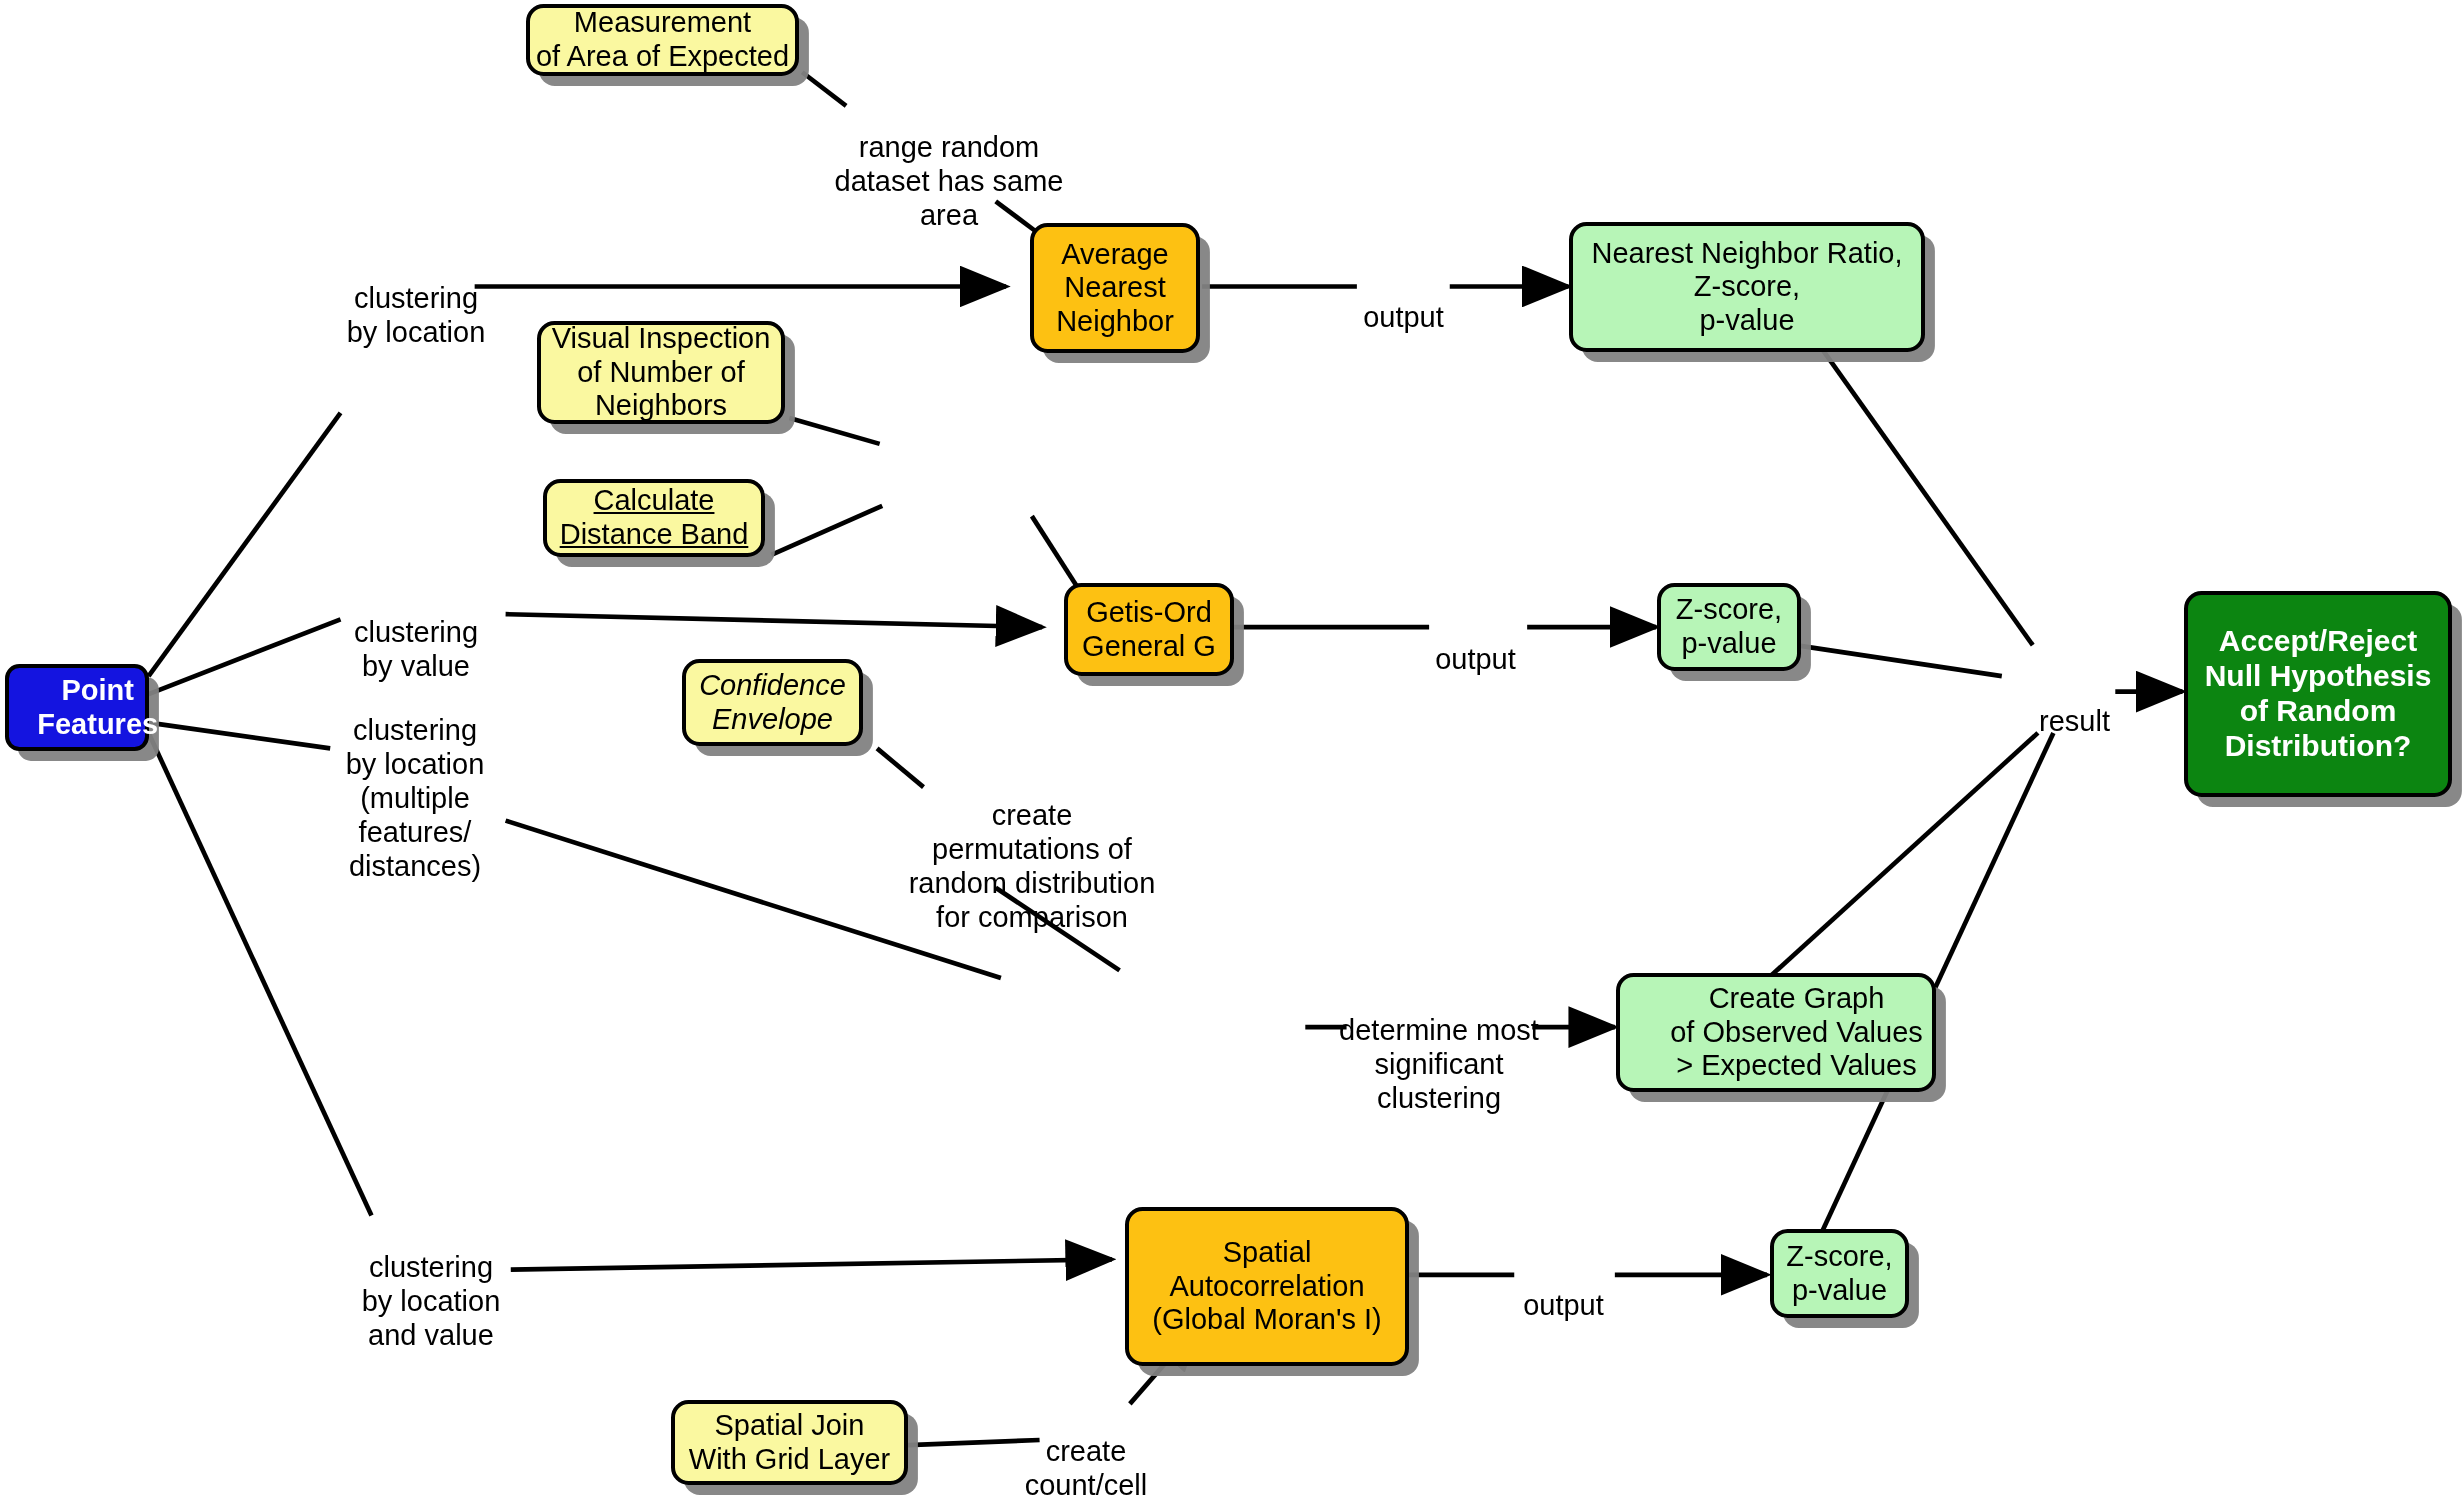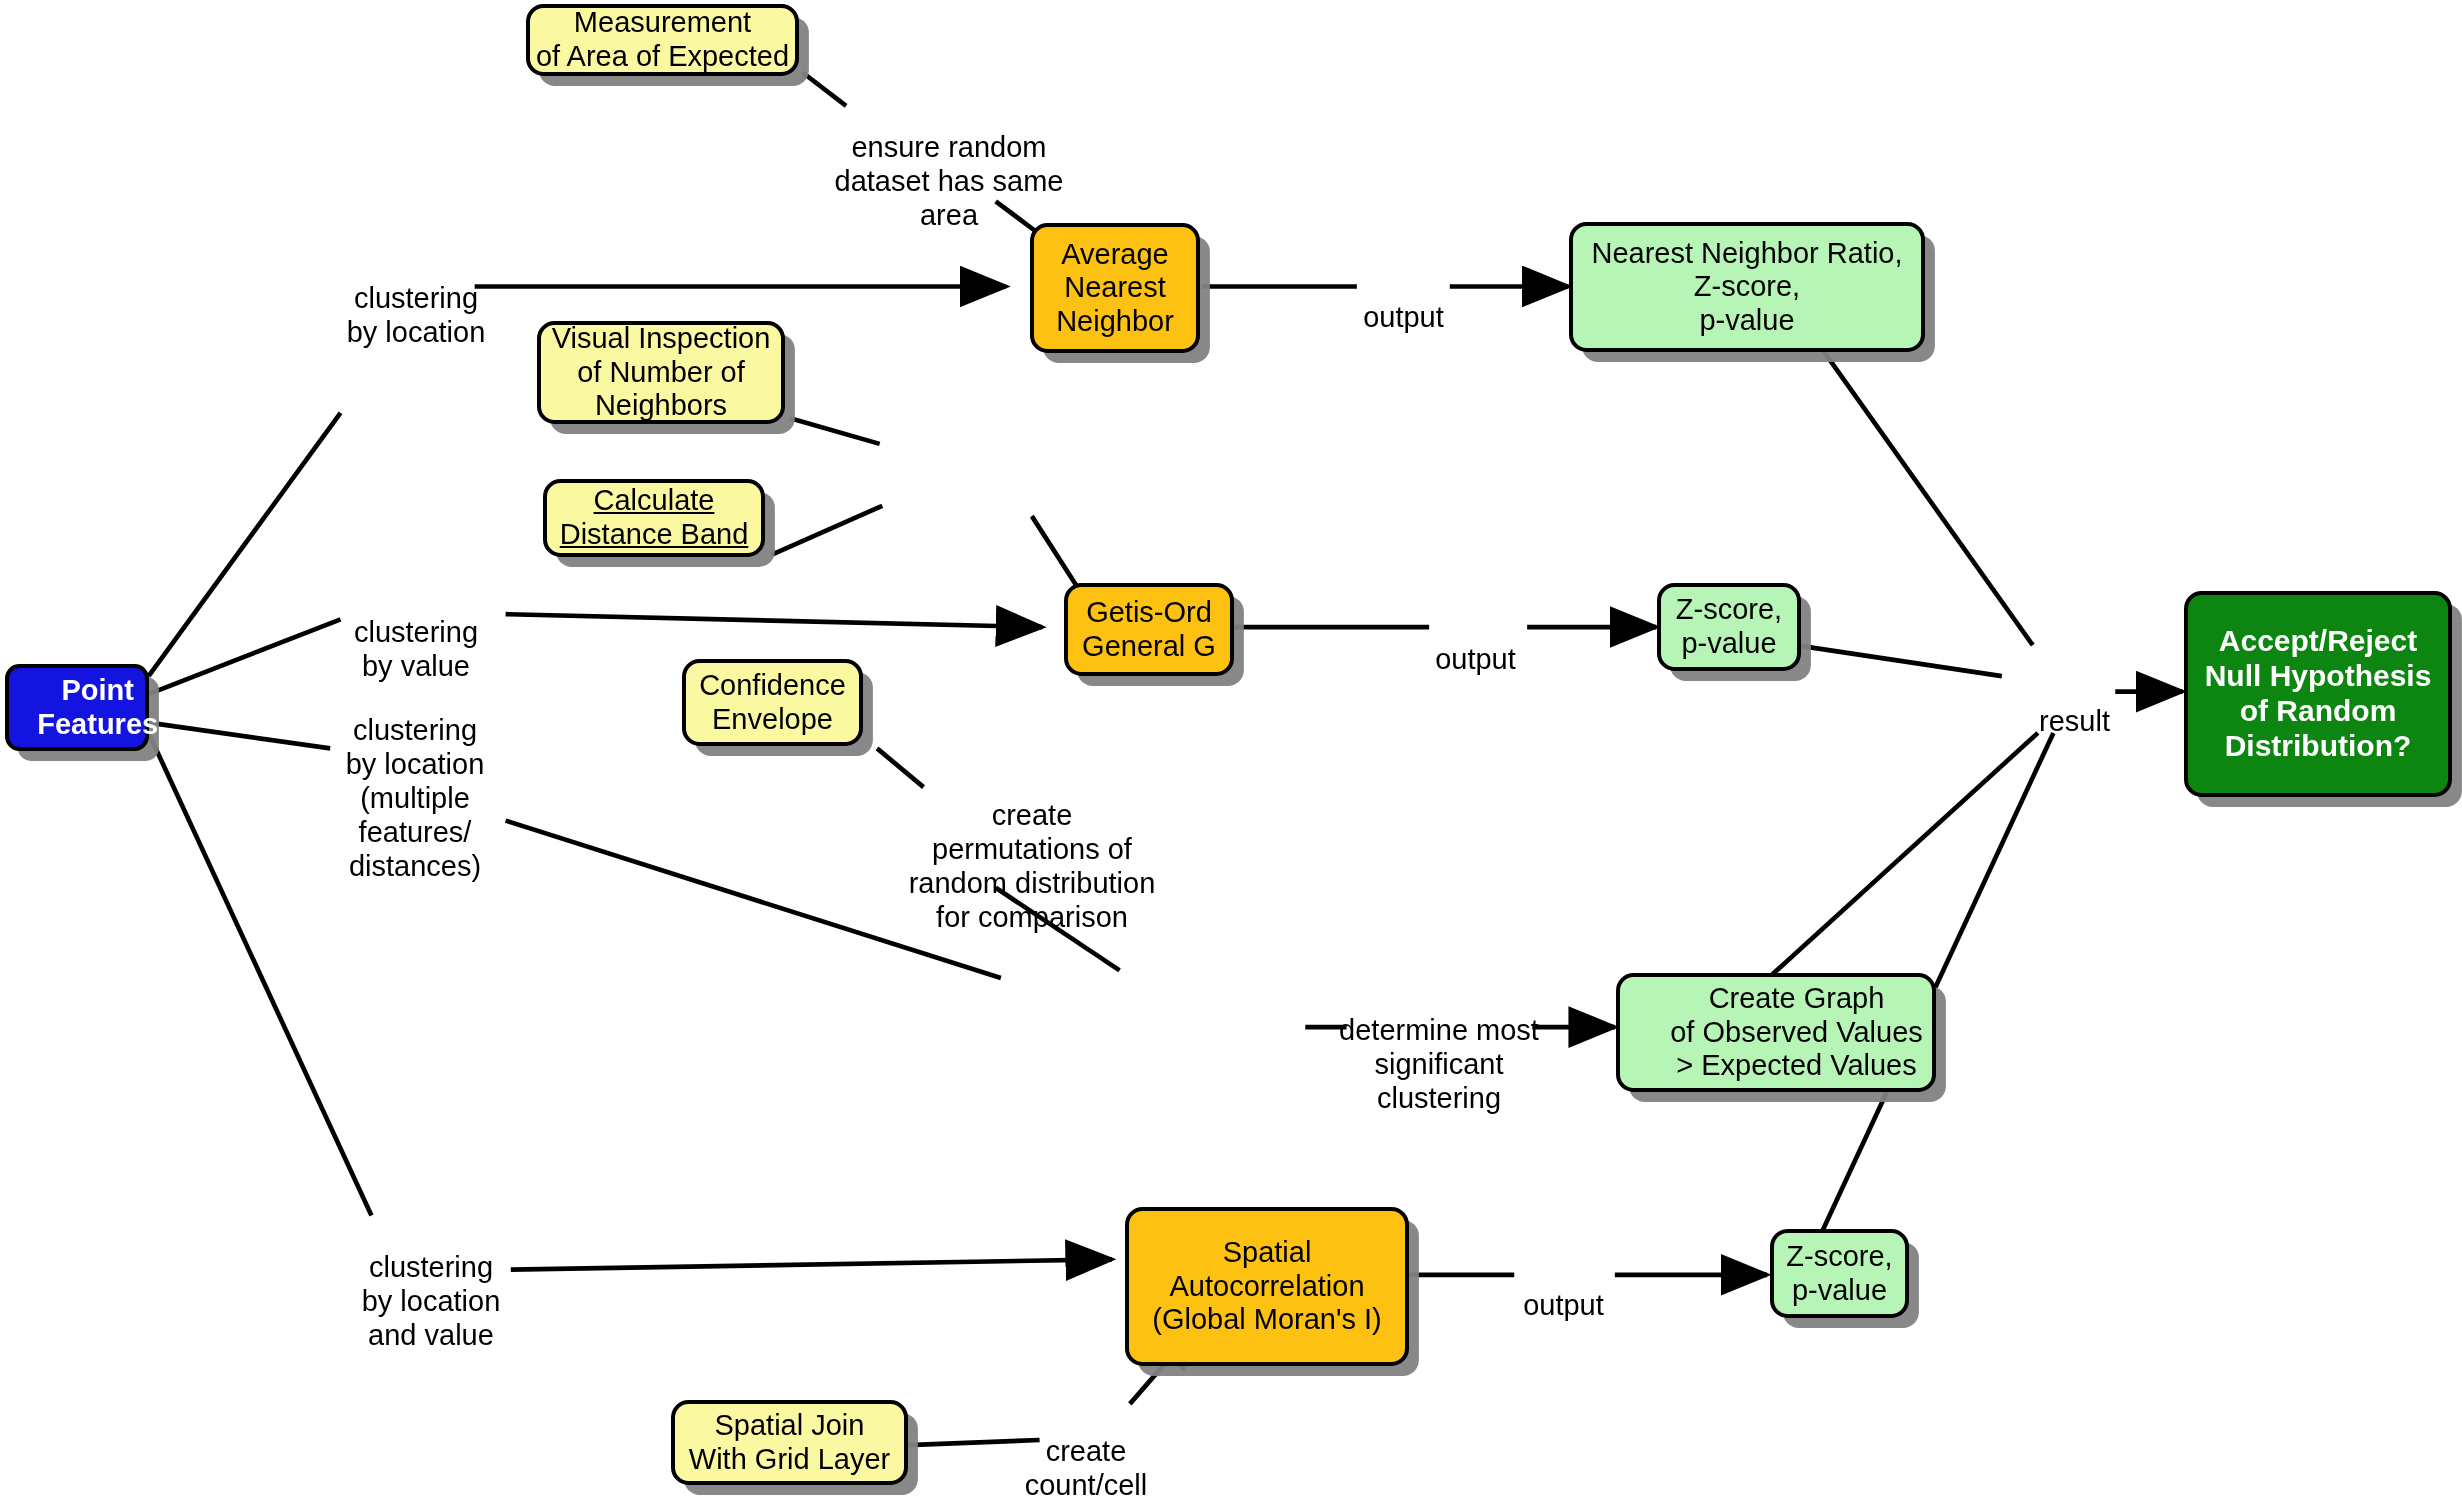--- a/index.html
+++ b/index.html
@@ -109,21 +109,21 @@
   <div class="node n-orange" style="left:1064px;top:583px;width:170px;height:93px;font-size:29px;">
     <span class="txt">Getis-Ord
 General G</span>
   </div>
 
   <div class="node n-green" style="left:1657px;top:583px;width:144px;height:88px;font-size:29px;">
     <span class="txt">Z-score,
 p-value</span>
   </div>
 
-  <div class="node n-yellow" style="left:682px;top:659px;width:181px;height:87px;font-size:29px;">
+  <div class="node n-yellow" style="left:682px;top:659px;width:181px;height:87px;font-size:29px;font-style:italic;">
     <span class="txt">Confidence
 Envelope</span>
   </div>
 
 
   <div class="node n-green" style="left:1616px;top:973px;width:320px;height:119px;font-size:29px;padding-left:41px;">
     <span class="txt">Create Graph
 of Observed Values
 &gt; Expected Values</span>
   </div>
@@ -155,21 +155,21 @@
 of Random
 Distribution?</span>
   </div>
 
   <div class="edge-label" style="left:341px;top:248px;width:150px;font-size:29px;">
     <span>clustering
 by location</span>
   </div>
 
   <div class="edge-label" style="left:833px;top:97px;width:232px;font-size:29px;">
-    <span>ensure random
+    <span>range random
 dataset has same
 area</span>
   </div>
 
   <div class="edge-label" style="left:1352px;top:267px;width:103px;font-size:29px;">
     <span>output</span>
   </div>
 
 
   <div class="edge-label" style="left:341px;top:582px;width:150px;font-size:29px;">

